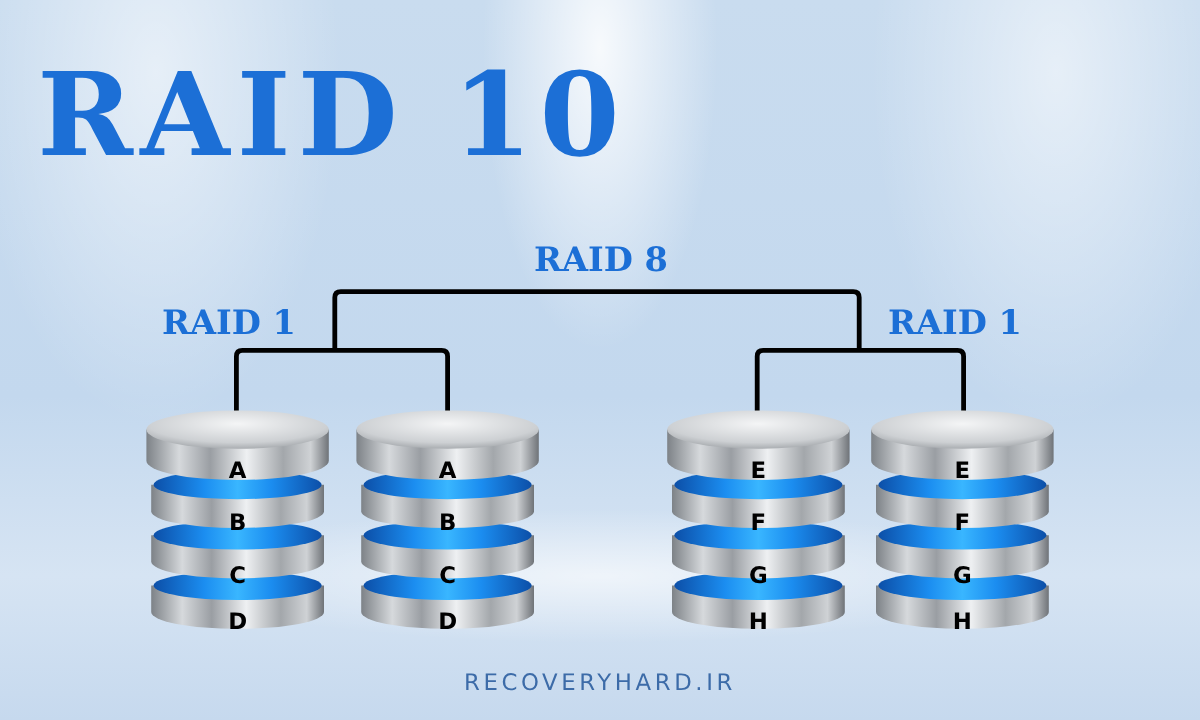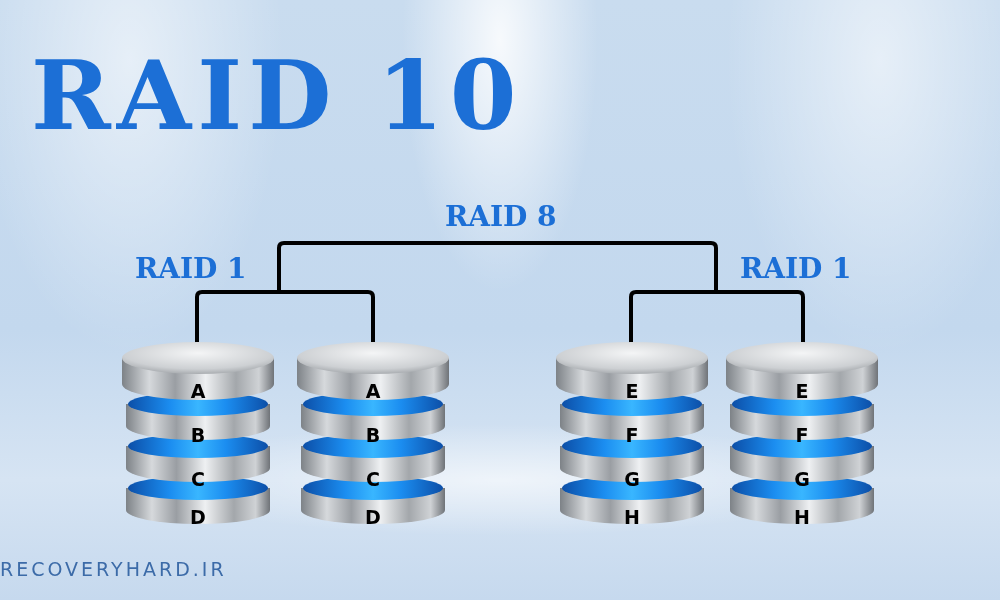--- a/index.html
+++ b/index.html
@@ -11,21 +11,21 @@
       radial-gradient(ellipse 220px 420px at 880px 60px, rgba(255,255,255,0.55), rgba(255,255,255,0) 70%),
       radial-gradient(ellipse 520px 80px at 500px 480px, rgba(255,255,255,0.6), rgba(255,255,255,0) 70%),
       linear-gradient(180deg, #c9dcef 0%, #c3d8ee 55%, #d6e4f3 80%, #c6d9ee 100%);
   }
   .title { position:absolute; left:0; width:852px; top:48px; 
     font-family:"DejaVu Serif", serif; font-weight:bold; font-size:96px; letter-spacing:6px;
     color:#1c6fd6; line-height:1;margin-left:31px; }
   .lbl { position:absolute; font-family:"DejaVu Serif", serif; font-weight:bold; color:#1c6fd6; font-size:28px; line-height:1; }
   svg.lines { position:absolute; left:0; top:0; }
   .disk { position:absolute; width:160px; height:190px; }
-  .footer { position:absolute; left:0; width:1000px; top:558px; 
+  .footer { position:absolute; left:0; width:1000px; top:558px; text-align:center;
     font-family:"DejaVu Sans", sans-serif; font-size:19px; letter-spacing:3px; color:#3c6ba8; }
   .letter { font-family:"DejaVu Sans", sans-serif; font-weight:bold; font-size:19px; fill:#000; }
 </style>
 </head>
 <body>
 
 <div class="title">RAID 10</div>
 
 <div class="lbl" style="left:445px;top:203px;">RAID 8</div>
 <div class="lbl" style="left:135px;top:255px;">RAID 1</div>

